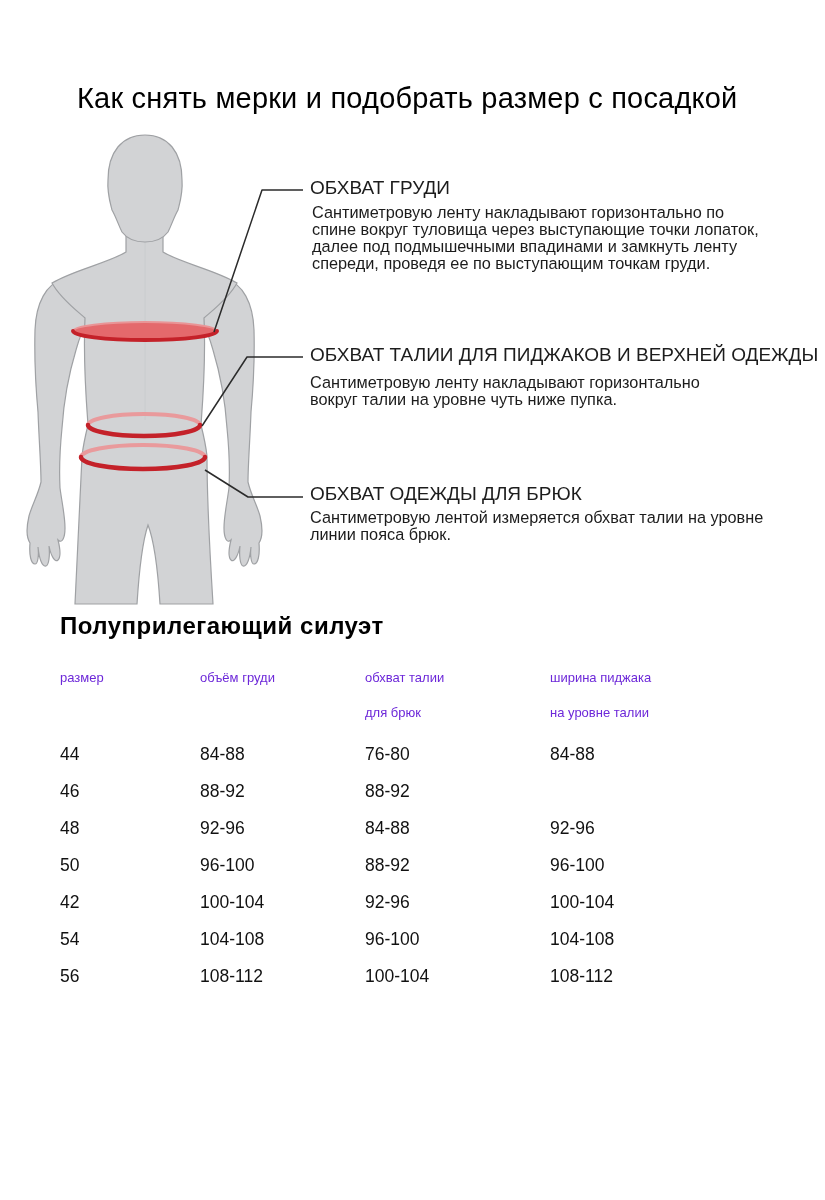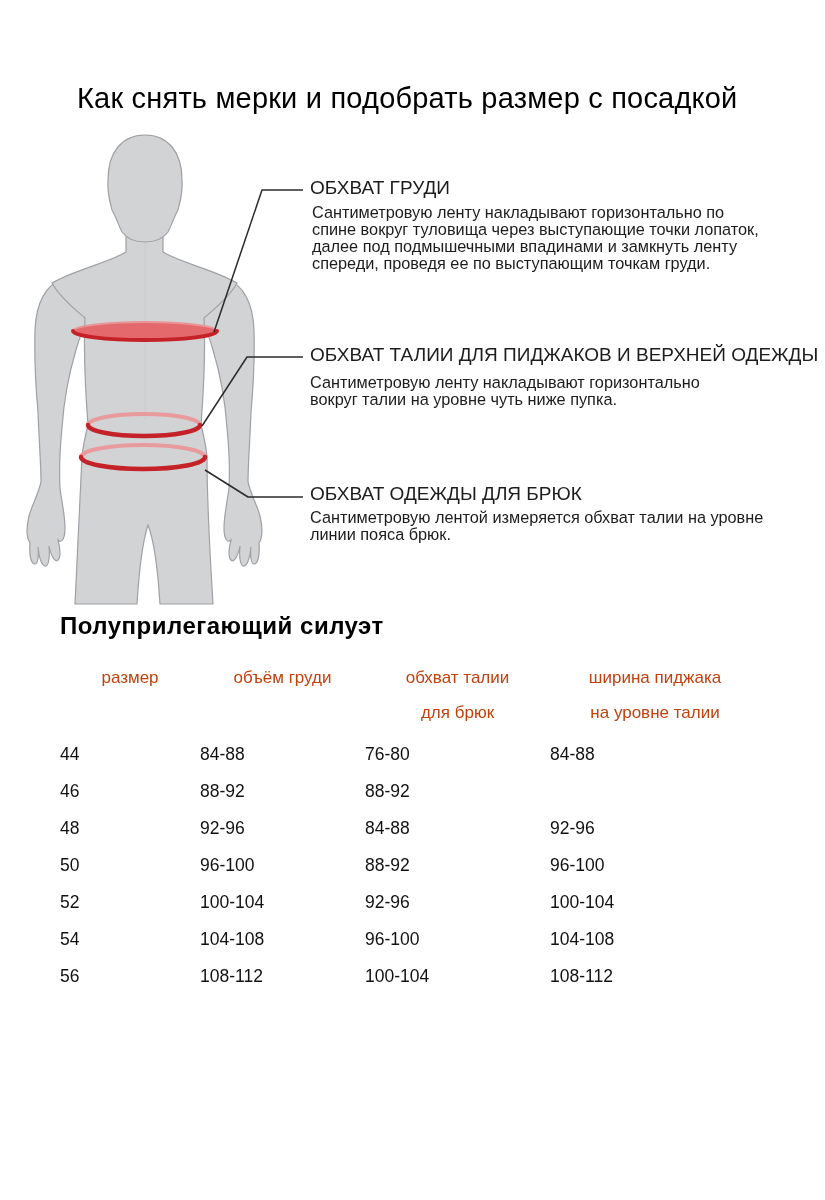--- a/index.html
+++ b/index.html
@@ -28,21 +28,21 @@
   #label-2{left:310px;top:483px;}
   #desc-2{left:310px;top:509px;width:462px;}
   .table-title{
     position:absolute;left:60px;top:612px;width:714px;margin:0;
     text-align:left;font-size:24px;font-weight:700;letter-spacing:0.5px;color:#000;
   }
   .size-table{position:absolute;left:60px;top:660px;width:700px;}
   .header-row,.trow{
     display:grid;grid-template-columns:140px 165px 185px 210px;
   }
-  .hcell{text-align:center;font-size:17px;line-height:35px;height:72px;color:#c2410c;}
+  .hcell{font-size:13px;line-height:35px;height:72px;color:#6d28d9;}
   .rows{margin-top:4px;}
   .trow{height:37px;}
   .tcell{text-align:left;font-size:17.5px;line-height:37px;color:#111;}
 </style>
 </head>
 <body>
 
 <div class="page">
 
   <h1 class="title">Как снять мерки и подобрать размер с посадкой</h1>
@@ -185,21 +185,21 @@
         <div class="tcell">84-88</div>
         <div class="tcell">92-96</div>
       </div>
       <div class="trow">
         <div class="tcell">50</div>
         <div class="tcell">96-100</div>
         <div class="tcell">88-92</div>
         <div class="tcell">96-100</div>
       </div>
       <div class="trow">
-        <div class="tcell">52</div>
+        <div class="tcell">42</div>
         <div class="tcell">100-104</div>
         <div class="tcell">92-96</div>
         <div class="tcell">100-104</div>
       </div>
       <div class="trow">
         <div class="tcell">54</div>
         <div class="tcell">104-108</div>
         <div class="tcell">96-100</div>
         <div class="tcell">104-108</div>
       </div>

